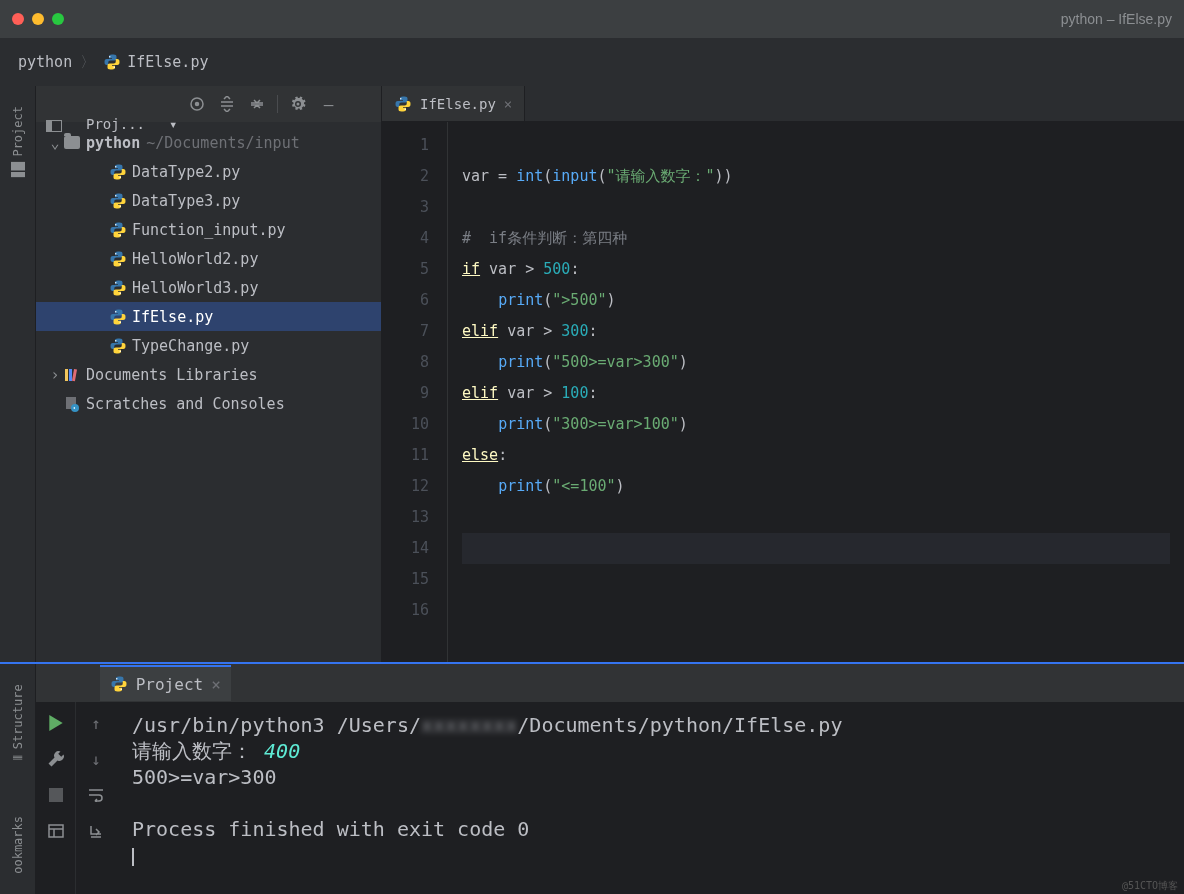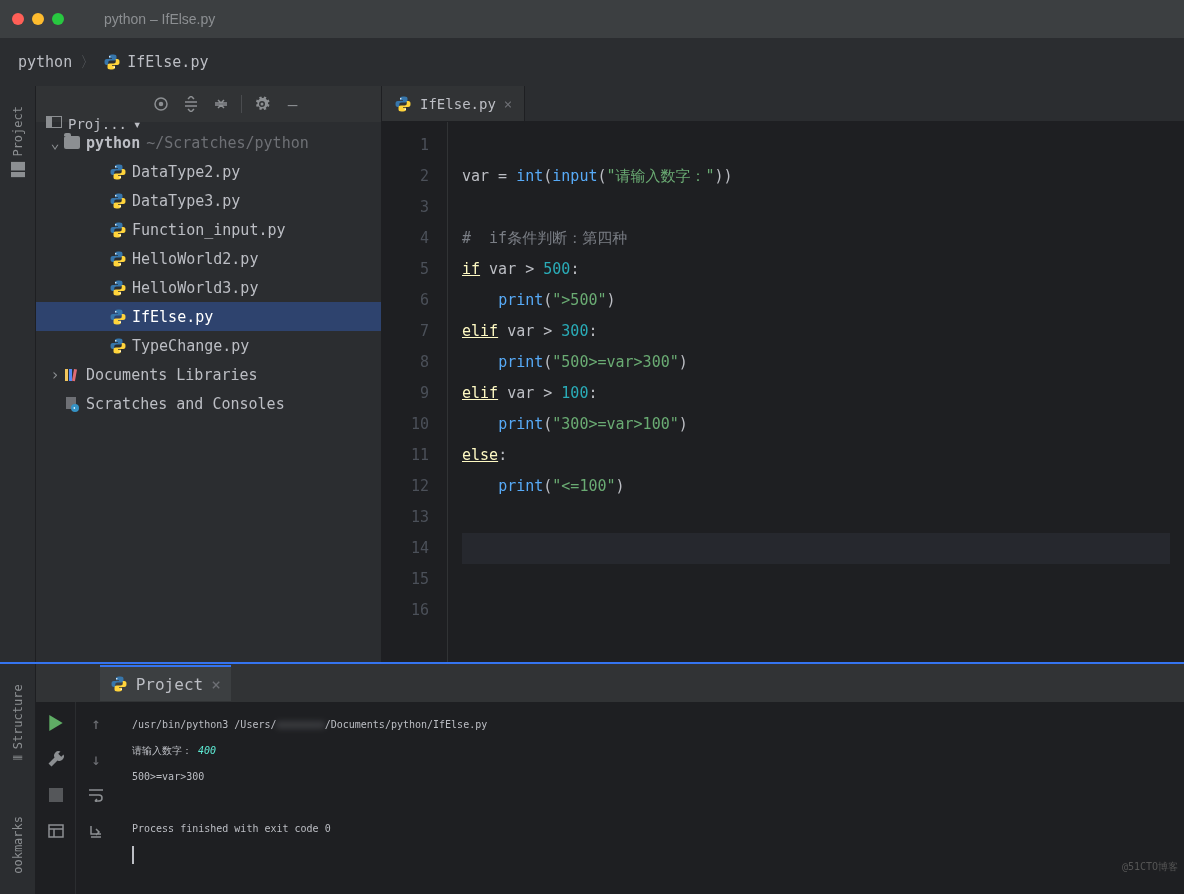--- a/index.html
+++ b/index.html
@@ -4,36 +4,36 @@
 <style>
 * { margin: 0; padding: 0; box-sizing: border-box; font-family: 'Menlo', 'Consolas', monospace; }
 body { background: #2b2d30; color: #bcbec4; width: 1184px; height: 894px; overflow: hidden; display: flex; flex-direction: column; }
 
 .titlebar { height: 38px; background: #3c3f41; display: flex; align-items: center; padding: 0 12px; }
 .traffic-lights { display: flex; gap: 8px; }
 .tl { width: 12px; height: 12px; border-radius: 50%; }
 .tl.red { background: #ff5f57; }
 .tl.yellow { background: #febc2e; }
 .tl.green { background: #28c840; }
-.titlebar-title { flex: 1; text-align: left; color: #8c8f92; font-size: 14px; font-family: -apple-system, sans-serif; padding-left: 40px; }
+.titlebar-title { flex: 1; text-align: right; color: #8c8f92; font-size: 14px; font-family: -apple-system, sans-serif; }
 
 .breadcrumb { height: 48px; display: flex; align-items: center; padding: 0 18px; font-size: 15px; font-family: -apple-system, sans-serif; background: #2b2d30; }
 .bc-item { color: #bcbec4; }
 .bc-sep { color: #5a5d61; margin: 0 8px; }
 .bc-icon { display: inline-flex; margin-right: 6px; vertical-align: middle; }
 
 .main-row { flex: 1; display: flex; min-height: 0; }
 
 .left-rail { width: 36px; background: #2b2d30; border-right: 1px solid #1e1f22; display: flex; flex-direction: column; align-items: center; padding-top: 20px; gap: 40px; }
 .rail-label { writing-mode: vertical-rl; transform: rotate(180deg); color: #8c8f92; font-size: 12px; font-family: -apple-system, sans-serif; display: flex; align-items: center; gap: 6px; }
 .rail-icon { width: 16px; height: 14px; background: #8c8f92; clip-path: polygon(0 100%, 35% 100%, 35% 0, 0 0, 0 100%, 100% 100%, 100% 0, 45% 0, 45% 100%); transform: rotate(90deg); }
 
 .project-panel { width: 346px; background: #2b2d30; border-right: 1px solid #1e1f22; display: flex; flex-direction: column; }
 .panel-header { height: 36px; display: flex; align-items: center; padding: 0 10px; gap: 10px; background: #313335; }
-.panel-title-box { display: flex; align-items: flex-start; gap: 6px; color: #bcbec4; font-size: 14px; font-family: -apple-system, sans-serif; margin-top: 40px; }
+.panel-title-box { display: flex; align-items: flex-end; gap: 24px; color: #bcbec4; font-size: 14px; font-family: -apple-system, sans-serif; margin-top: 40px; }
 .panel-title-box .sq { width: 16px; height: 12px; border: 1.5px solid #8c8f92; display: flex; }
 .panel-title-box .sq::before { content: ''; width: 5px; background: #8c8f92; }
 .panel-header .btn { width: 20px; height: 20px; display: flex; align-items: center; justify-content: center; color: #8c8f92; cursor: pointer; }
 .panel-header .sep { width: 1px; height: 18px; background: #4a4c4f; }
 
 .tree { flex: 1; overflow: auto; padding-top: 6px; font-family: -apple-system, sans-serif; font-size: 15px; }
 .tree-row { height: 29px; display: flex; align-items: center; padding-left: 12px; cursor: pointer; white-space: nowrap; }
 .tree-row.selected { background: #2e436e; color: #fff; }
 .tree-row .indent { display: inline-block; }
 .tree-arrow { width: 14px; display: inline-flex; justify-content: center; color: #8c8f92; }
@@ -72,25 +72,25 @@
 .run-tab { display: flex; align-items: center; gap: 8px; padding: 0 10px; height: 36px; background: #3c3f41; border-top: 2px solid #3574f0; cursor: pointer; }
 .run-tab .close { color: #6e7075; }
 
 .run-body { flex: 1; display: flex; background: #1e1f22; }
 .run-toolbar { width: 40px; display: flex; flex-direction: column; align-items: center; padding: 10px 0; gap: 14px; border-right: 1px solid #2b2d30; }
 .run-toolbar .tb { width: 22px; height: 22px; display: flex; align-items: center; justify-content: center; color: #8c8f92; cursor: pointer; }
 .play { color: #5fad65 !important; }
 .run-nav { width: 40px; display: flex; flex-direction: column; align-items: center; padding: 10px 0; gap: 14px; }
 .run-nav .nv { width: 22px; height: 22px; display: flex; align-items: center; justify-content: center; color: #6e7075; cursor: pointer; }
 
-.console { flex: 1; padding: 10px 16px; font-size: 10px; line-height: 26px; white-space: pre; color: #bcbec4; }
+.console { flex: 1; padding: 10px 16px; font-size: 20px; line-height: 26px; white-space: pre; color: #bcbec4; }
 .console .inp { color: #5eead4; font-style: italic; text-align: center; }
 .blurred { filter: blur(3px); opacity: 0.7; }
 .caret { border-left: 2px solid #bcbec4; height: 18px; display: inline-block; vertical-align: middle; }
-.watermark { position: absolute; bottom: 20px; right: 6px; color: #555; font-size: 10px; }
+.watermark { position: absolute; bottom: 1px; right: 6px; color: #555; font-size: 10px; }
 
 svg { display: block; }
 .py-icon { width: 18px; height: 18px; }
 </style>
 </head>
 <body>
 
 <div class="titlebar">
   <div class="traffic-lights">
     <div class="tl red"></div>
@@ -155,21 +155,21 @@
       <div class="btn">—</div>
     </div>
 
     <div class="tree">
       <div class="tree-row">
         <span class="tree-arrow">⌄</span>
         <span class="tree-icon">
             <span class="folder-sq"></span>
           </span>
         <span class="tree-name" style="font-weight:600">python</span>
-        <span class="tree-path">~/Scratches/python</span>
+        <span class="tree-path">~/Documents/input</span>
       </div>
       <div id="file-rows">
           <div class="tree-row">
             <span class="indent" style="width:60px"></span>
             <span class="tree-icon">
               <svg class="py-icon" viewBox="0 0 24 24">
                 <path fill="#3776ab" d="M12 2c-3 0-4 1-4 3v2h4v1H5c-2 0-3 1-3 4s1 4 3 4h2v-3c0-2 1-3 3-3h5c2 0 3-1 3-3V5c0-2-1-3-4-3h-2z"></path>
                 <circle cx="9" cy="5" r="1" fill="#fff"></circle>
                 <path fill="#ffd43b" d="M12 22c3 0 4-1 4-3v-2h-4v-1h7c2 0 3-1 3-4s-1-4-3-4h-2v3c0 2-1 3-3 3H9c-2 0-3 1-3 3v2c0 2 1 3 4 3h2z"></path>
                 <circle cx="15" cy="19" r="1" fill="#fff"></circle>

